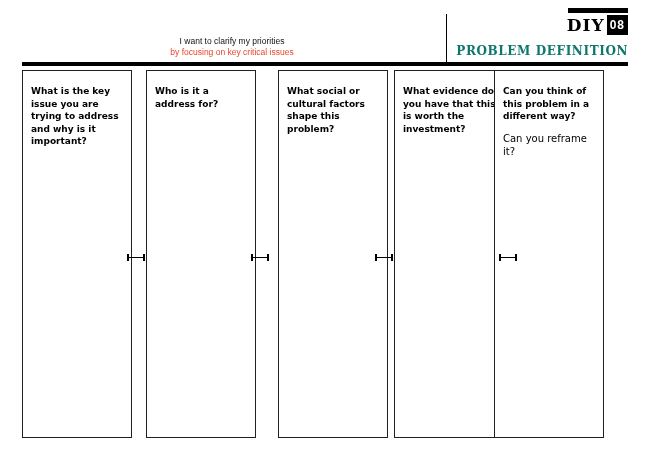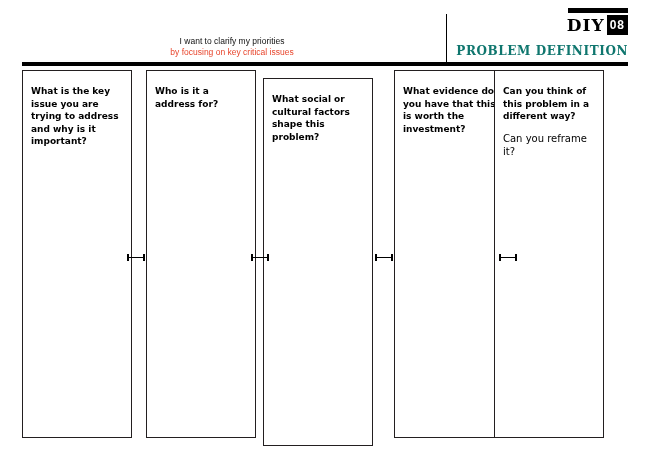--- a/index.html
+++ b/index.html
@@ -135,21 +135,21 @@
     position: absolute;
     top: 0;
     width: 110px;
     height: 368px;
     border: 1px solid #231f20;
     box-sizing: border-box;
     background: #ffffff;
   }
   .col-0 { left: 0px; }
   .col-1 { left: 124px; }
-  .col-2 { left: 241px; margin-top: 8px; }
+  .col-2 { left: 256px; }
   .col-3 { left: 372px; padding-left: 15px; }
   .col-4 { left: 472px; }
 
   .col-title {
     position: absolute;
     left: 8px;
     top: 14px;
     width: 94px;
     font-family: "DejaVu Sans", sans-serif;
     font-weight: bold;

